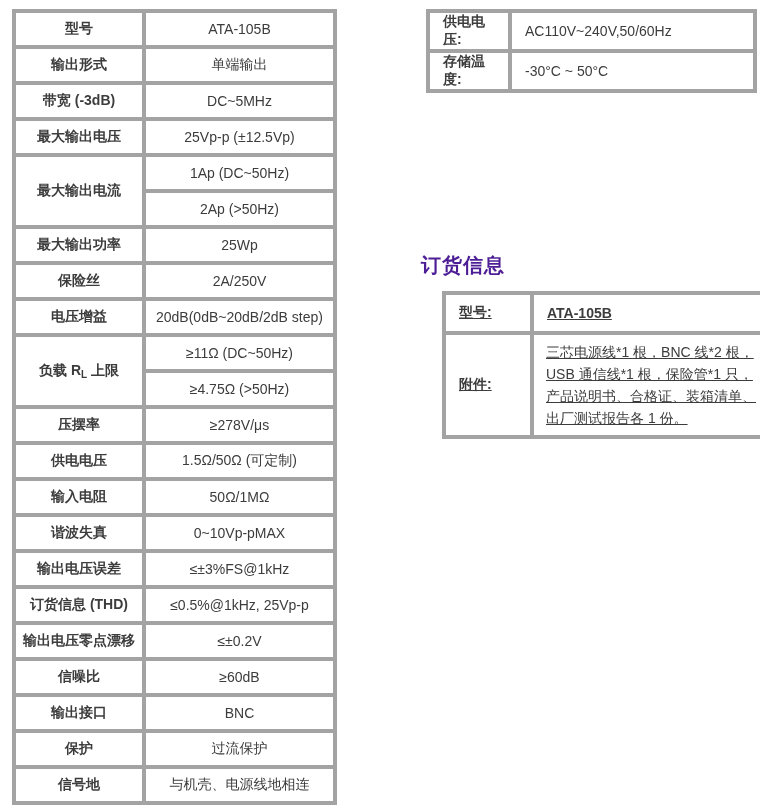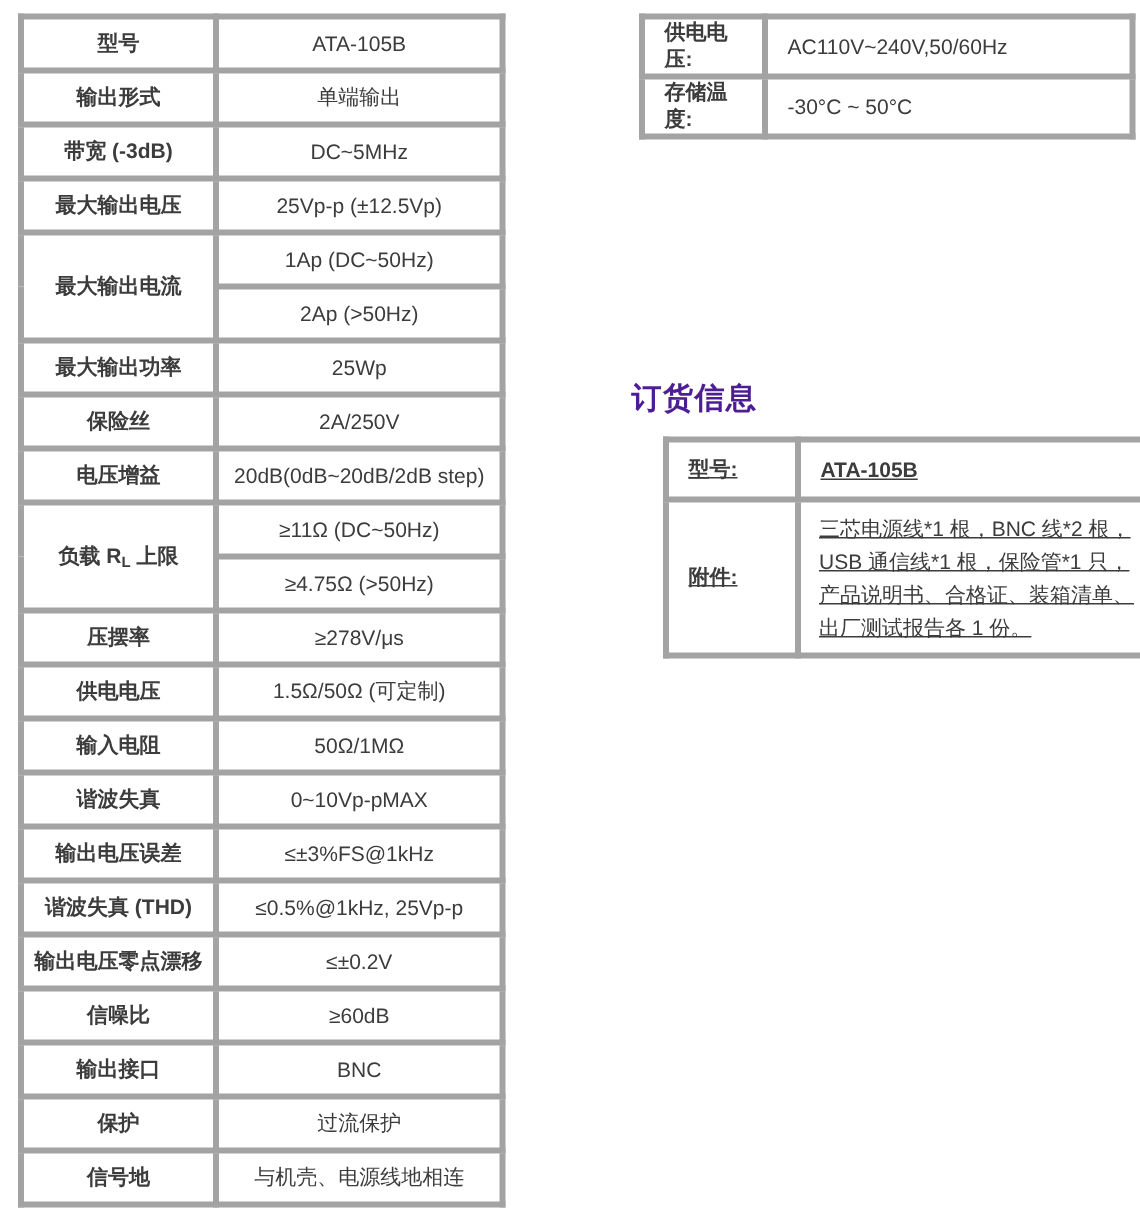--- a/index.html
+++ b/index.html
@@ -106,21 +106,21 @@
   </tr>
   <tr>
     <td class="lbl">谐波失真</td>
     <td>0~10Vp-pMAX</td>
   </tr>
   <tr>
     <td class="lbl">输出电压误差</td>
     <td>≤±3%FS@1kHz</td>
   </tr>
   <tr>
-    <td class="lbl">谐波失真 (THD)</td>
+    <td class="lbl">订货信息 (THD)</td>
     <td>≤0.5%@1kHz, 25Vp-p</td>
   </tr>
   <tr>
     <td class="lbl">输出电压零点漂移</td>
     <td>≤±0.2V</td>
   </tr>
   <tr>
     <td class="lbl">信噪比</td>
     <td>≥60dB</td>
   </tr>

